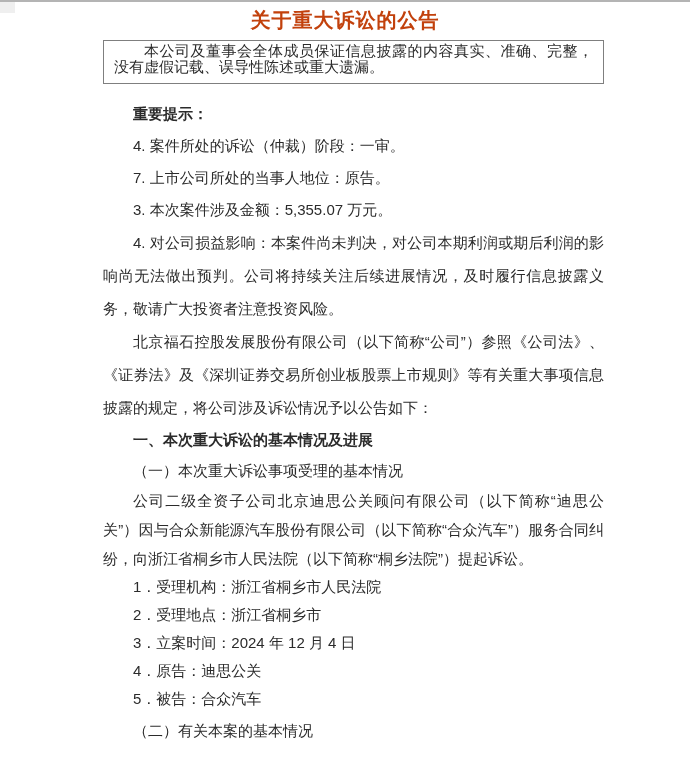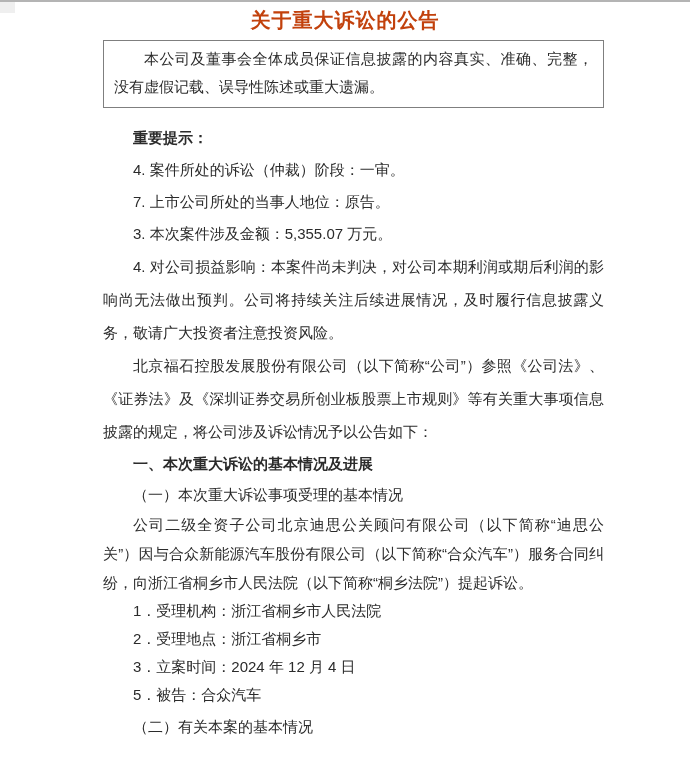--- a/index.html
+++ b/index.html
@@ -37,23 +37,24 @@
     margin-left: 103px;
     font-size: 15px;
     text-align: justify;
   }
   .disclaimer-box {
     margin-top: 6px;
     border: 1px solid #7f7f7f;
     padding: 4px 10px 6px 10px;
   }
   .disclaimer-box p {
-    line-height: 28px;
+    line-height: 16px;
     text-indent: 2em;
     text-align: justify;
+    font-family: Liberation Mono, monospace;
   }
   p.line {
     text-indent: 2em;
     line-height: 32px;
   }
   p.para {
     text-indent: 2em;
     line-height: 33px;
   }
   .notice-head {
@@ -105,17 +106,18 @@
 
   <p class="para">北京福石控股发展股份有限公司（以下简称“公司”）参照《公司法》、《证券法》及《深圳证券交易所创业板股票上市规则》等有关重大事项信息披露的规定，将公司涉及诉讼情况予以公告如下：</p>
 
   <p class="line sec-head">一、本次重大诉讼的基本情况及进展</p>
   <p class="sub-head">（一）本次重大诉讼事项受理的基本情况</p>
   <p class="case-para">公司二级全资子公司北京迪思公关顾问有限公司（以下简称“迪思公关”）因与合众新能源汽车股份有限公司（以下简称“合众汽车”）服务合同纠纷，向浙江省桐乡市人民法院（以下简称“桐乡法院”）提起诉讼。</p>
 
   <p class="case-item">1．受理机构：浙江省桐乡市人民法院</p>
   <p class="case-item">2．受理地点：浙江省桐乡市</p>
   <p class="case-item">3．立案时间：2024 年 12 月 4 日</p>
+  <p class="case-item">4．原告：迪思公关</p>
   <p class="case-item">5．被告：合众汽车</p>
 
   <p class="sub-head-2">（二）有关本案的基本情况</p>
 
 </div>
 
 </body></html>

